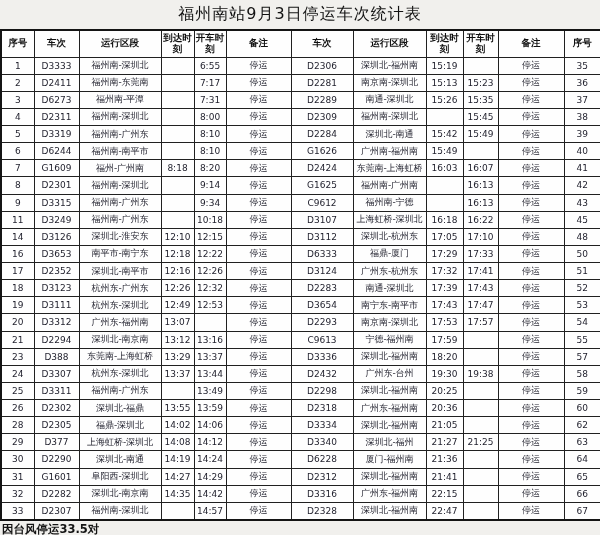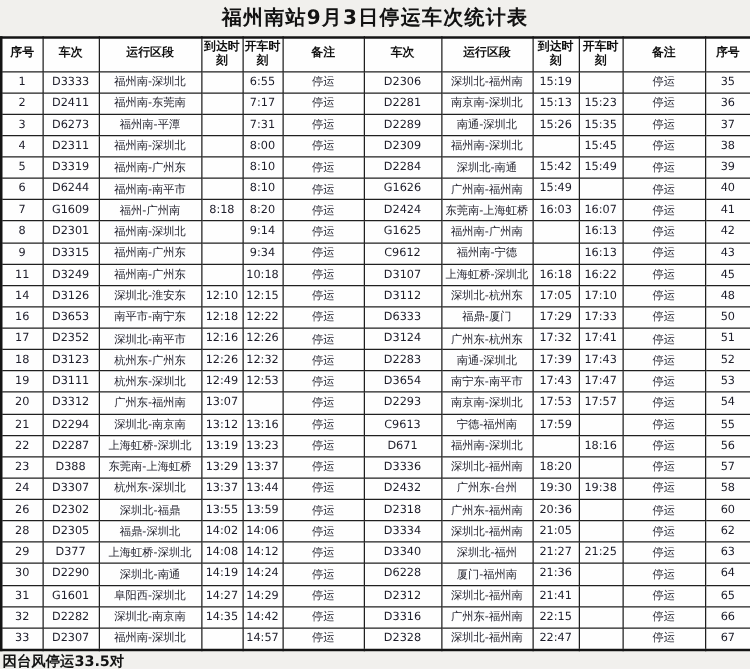--- a/index.html
+++ b/index.html
@@ -1,18 +1,18 @@
 <!DOCTYPE html>
 <html><head>
 <meta charset="utf-8">
 <style>
   * { margin:0; padding:0; box-sizing:border-box; }
   html,body { width:600px; height:535px; background:#f1f0ed; font-family:"DejaVu Sans","Liberation Sans",sans-serif; overflow:hidden; }
   .title-bar { height:29px; display:flex; align-items:center; justify-content:center;
-               font-size:16px; font-weight:bold; color:#121212; letter-spacing:1px; }
+               font-size:16px; font-weight:normal; color:#121212; letter-spacing:1px; }
   table.sched { border-collapse:collapse; table-layout:fixed; width:600px; height:492px;
                 background:#fefefe; border:2px solid #141414; }
   .sched th, .sched td { border:1px solid #202020; text-align:center; vertical-align:middle;
                          font-size:9px; color:#1d1d2a; white-space:nowrap; overflow:hidden; padding:0; }
   .sched th { font-weight:bold; font-size:9.5px; line-height:1.15; height:27px;
               white-space:normal; color:#101010;font-family:Liberation Serif, serif; }
   .footer-note { font-size:11.5px; font-weight:bold; color:#141414; padding:1px 0 0 2px; }
 </style>
 </head>
 <body>
@@ -283,34 +283,20 @@
         <td>13:16</td>
         <td>停运</td>
         <td>C9613</td>
         <td>宁德-福州南</td>
         <td>17:59</td>
         <td></td>
         <td>停运</td>
         <td>55</td>
       </tr>
       <tr>
-        <td>22</td>
-        <td>D2287</td>
-        <td>上海虹桥-深圳北</td>
-        <td>13:19</td>
-        <td>13:23</td>
-        <td>停运</td>
-        <td>D671</td>
-        <td>福州南-深圳北</td>
-        <td></td>
-        <td>18:16</td>
-        <td>停运</td>
-        <td>56</td>
-      </tr>
-      <tr>
         <td>23</td>
         <td>D388</td>
         <td>东莞南-上海虹桥</td>
         <td>13:29</td>
         <td>13:37</td>
         <td>停运</td>
         <td>D3336</td>
         <td>深圳北-福州南</td>
         <td>18:20</td>
         <td></td>
@@ -323,20 +309,34 @@
         <td>杭州东-深圳北</td>
         <td>13:37</td>
         <td>13:44</td>
         <td>停运</td>
         <td>D2432</td>
         <td>广州东-台州</td>
         <td>19:30</td>
         <td>19:38</td>
         <td>停运</td>
         <td>58</td>
+      </tr>
+      <tr>
+        <td>25</td>
+        <td>D3311</td>
+        <td>福州南-广州东</td>
+        <td></td>
+        <td>13:49</td>
+        <td>停运</td>
+        <td>D2298</td>
+        <td>深圳北-福州南</td>
+        <td>20:25</td>
+        <td></td>
+        <td>停运</td>
+        <td>59</td>
       </tr>
       <tr>
         <td>26</td>
         <td>D2302</td>
         <td>深圳北-福鼎</td>
         <td>13:55</td>
         <td>13:59</td>
         <td>停运</td>
         <td>D2318</td>
         <td>广州东-福州南</td>

